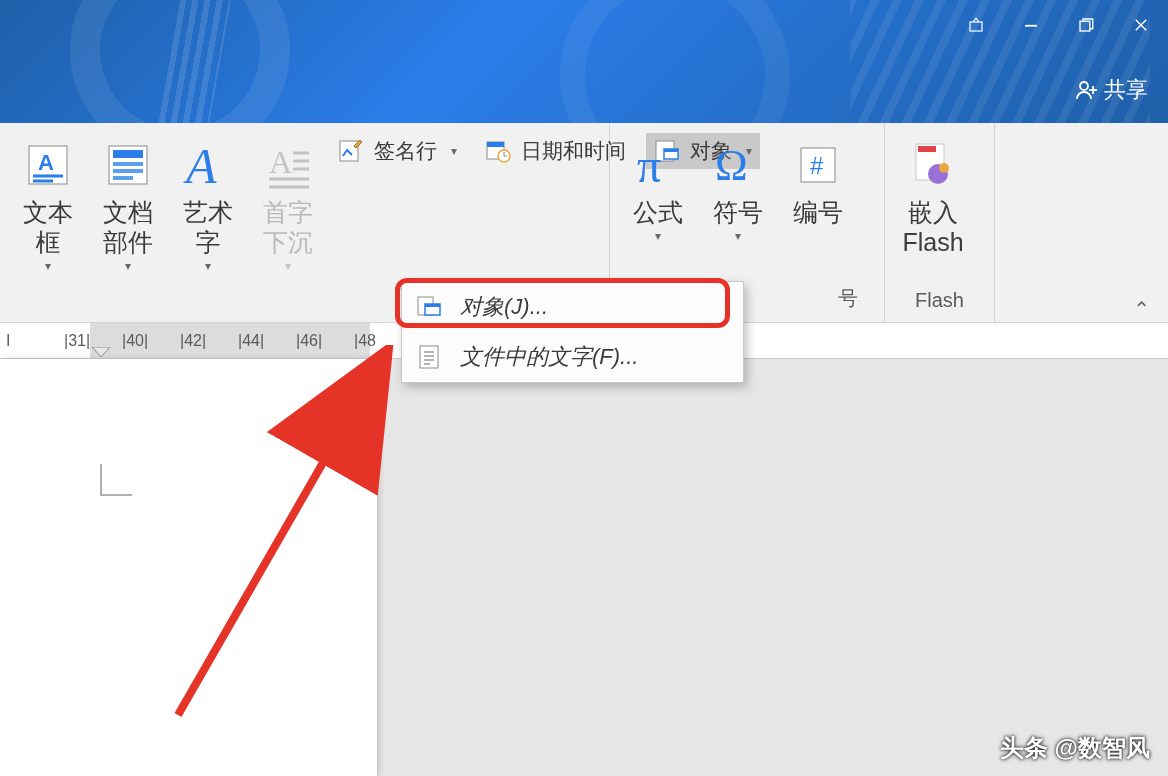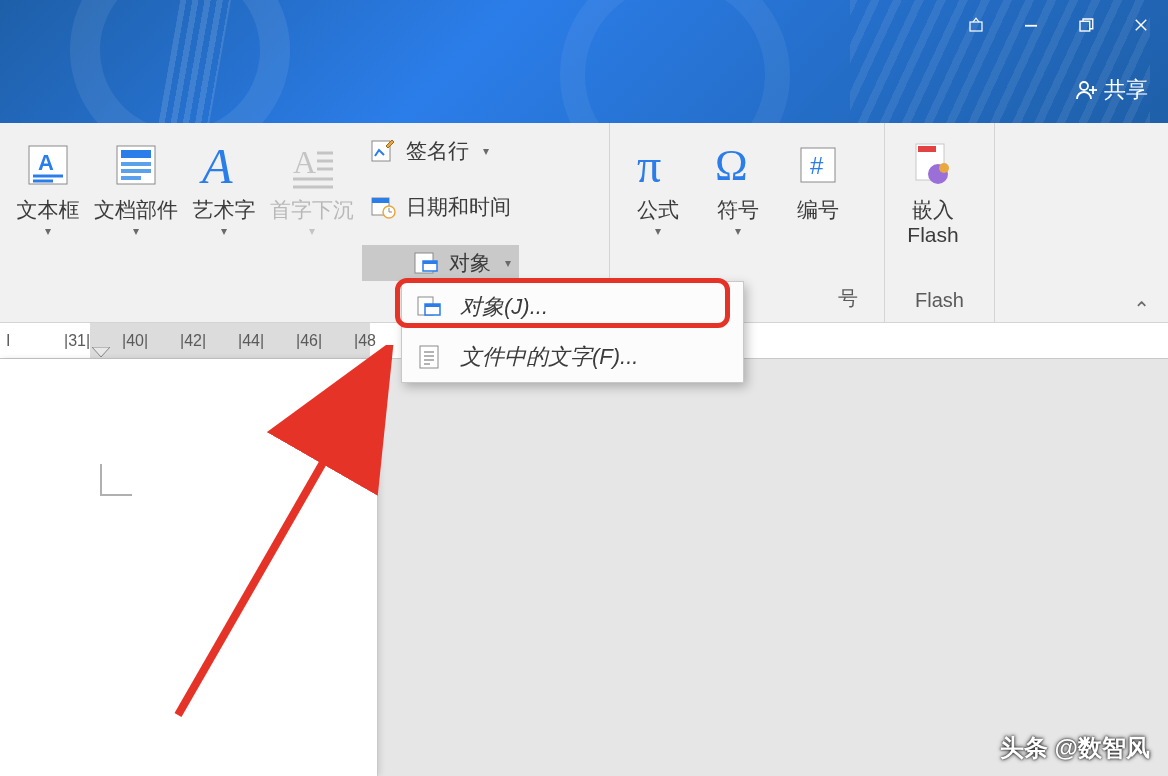--- a/index.html
+++ b/index.html
@@ -17,25 +17,25 @@
   
   .share-btn { position: absolute; right: 20px; top: 75px; color: #fff; font-size: 22px; display: flex; align-items: center; gap: 6px; justify-content: flex-end; }
   
   .ribbon { height: 200px; background: #f1f1f1; border-bottom: 1px solid #d4d4d4; display: flex; }
   .group { border-right: 1px solid #d4d4d4; display: flex; flex-direction: column; padding: 6px 8px 0 8px; }
   .group-body { flex: 1; display: flex; align-items: flex-start; }
   .group-label { text-align: center; font-size: 20px; color: #5a5a5a; padding: 6px 0 10px 0; }
   
   .big-btn { display: flex; flex-direction: column; align-items: center; justify-content: flex-start; padding: 6px 6px 0 6px; min-width: 80px; }
   .big-btn .icon-wrap { height: 60px; display:flex; align-items:center; justify-content:center;}
-  .big-btn .lbl { font-size: 21px; color: #3b3b3b; line-height: 1.2; margin-top:2px;}
+  .big-btn .lbl { font-size: 25px; color: #3b3b3b; line-height: 1.2; text-align:center; margin-top:2px;}
   .big-btn .lbl.disabled { color:#b8b8b8; }
   .drop-caret { font-size: 12px; color:#6a6a6a; margin-top:2px;}
   
-  .small-list { display:flex; flex-direction:column; gap:20px; padding:4px 2px;}
+  .small-list { display:flex; flex-direction:row; gap:12px; padding:4px 2px;}
   .small-item { display:flex; align-items:center; gap:10px; font-size:21px; color:#3b3b3b; padding:4px 8px; white-space:nowrap;}
   .small-item.hover { background:#c9c9c9;justify-content:flex-end; }
   .small-item .si-icon { width:26px; height:26px; display:flex; align-items:center; justify-content:center;}
   .small-caret { font-size:12px; color:#6a6a6a; margin-left:4px;}
   
   .collapse-caret { position:absolute; right:18px; top:297px; font-size:20px; color:#6a6a6a;}
   
   .doc-area { position:relative; height:453px; background:#e6e6e6; }
   .ruler { height:36px; background:#fff; border-bottom:1px solid #c8c8c8; display:flex; align-items:center; font-size:16px; color:#5a5a5a; position:relative; overflow:hidden;}
   .ruler .shade { position:absolute; left:90px; top:0; bottom:0; width:280px; background:#dcdcdc;}

